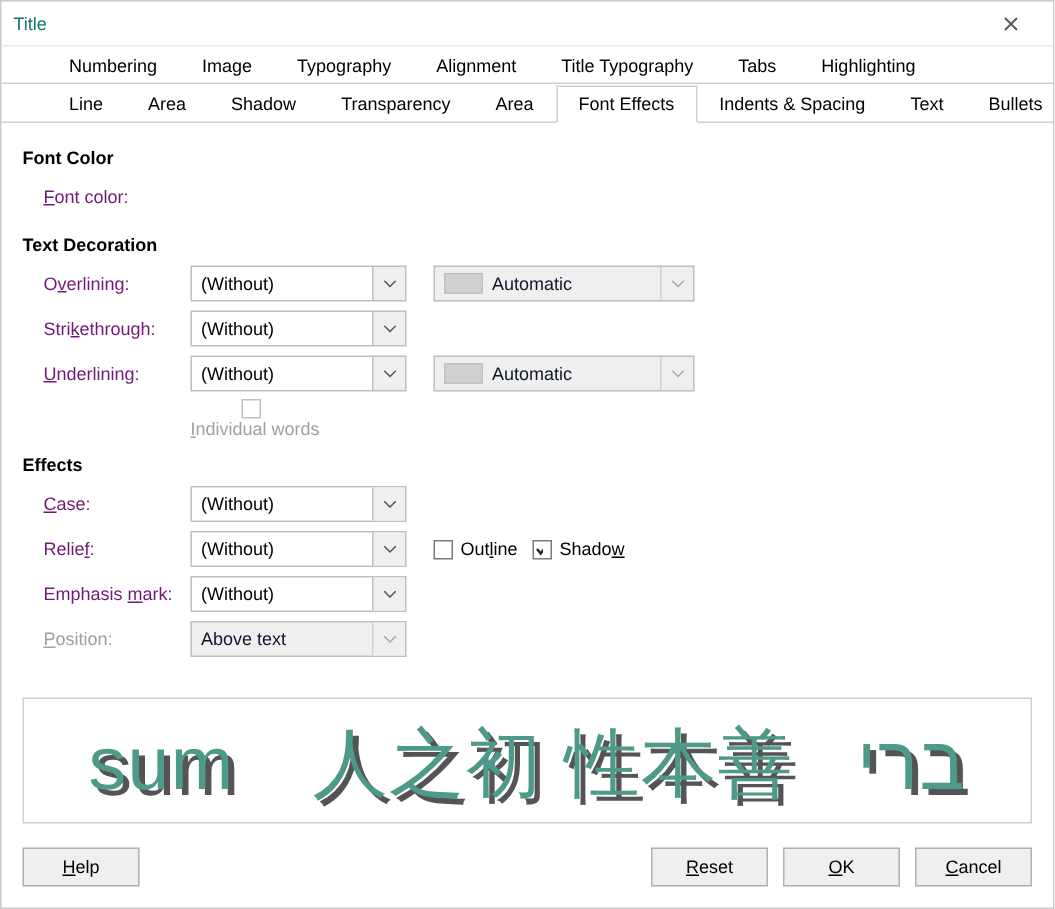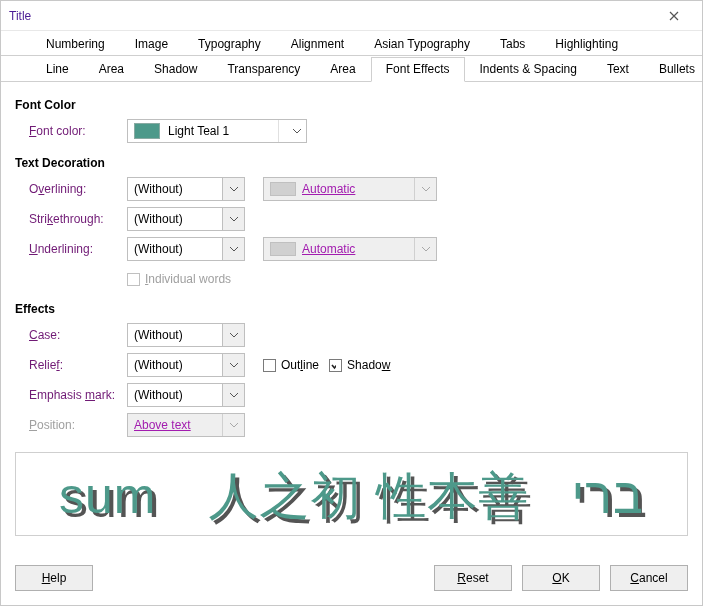--- a/index.html
+++ b/index.html
@@ -17,21 +17,21 @@
     width: 703px; height: 606px;
     border: 1px solid #c8c8c8;
     background: #fff;
     position: relative;
   }
   .titlebar {
     height: 30px;
     border-bottom: 1px solid #e8e8e8;
     display:flex; align-items:center;
     padding: 0 8px;
-    color:#4c1d95;
+    color:#0f766e;
   }
   .titlebar .tlabel { flex:1; font-size:12px; }
   .titlebar .closebtn {
     width: 40px; height:30px;
     display:flex; align-items:center; justify-content:center;
     font-size:14px; color:#555; font-family: sans-serif;
     cursor: default;
   }
   .tabrow {
     display:flex;
@@ -72,39 +72,38 @@
     width: 112px;
     padding-left:14px;
     color:#701a75;
   }
   .labelcol.disabled { color:#a0a0a0; }
   .combo, .combo-dis {
     display:flex; align-items:center;
     height:24px;
     border:1px solid #bfbfbf;
     background:#fff;
-    width:118px;
+    width:144px;
   }
   .combo .ctext, .combo-dis .ctext {
     flex:1;
     padding: 0 6px;
     font-size:12px;
     white-space:nowrap;
     overflow:hidden;
   }
   .combo .caret, .combo-dis .caret {
     width:22px; height:22px;
     border-left:1px solid #bfbfbf;
     background:#efefef;
     display:flex; align-items:center; justify-content:center;
   }
   .combo-dis {
     background:#efefef;
-    color:#a21caf;
-    text-decoration:underline;
+    color:#0f172a;
   }
   .combo-dis .caret {
      border-left:1px solid #d0d0d0;
   }
   .colorcombo {
     display:flex; align-items:center;
     height:24px;
     border:1px solid #bfbfbf;
     background:#fff;
     width:180px;
@@ -139,24 +138,24 @@
     display:flex; align-items:center; justify-content:center;
   }
   .checkbox.checked .box::after {
     content:""; display:block;
     width:9px; height:9px;
     background: none;
   }
   .checkbox.checked .box svg { display:block; }
   .checkbox .box svg { display:none; }
   .checkbox.disabled .box { border-color:#c0c0c0; }
-  .checkbox.disabled { color:#a0a0a0; }
+  .checkbox.disabled { color:#a0a0a0;flex-direction:column; }
 
   .preview {
-    margin: 6px 14px 0 14px;
+    margin: 18px 14px 0 14px;
     border:1px solid #cfcfcf;
     height:84px;
     overflow:hidden;
     position:relative;
     display:flex;
     align-items:center;
     justify-content:center;
   }
   .preview .ptext {
     font-size:50px;
@@ -203,51 +202,41 @@
           <path d="M1 1 L9 9 M9 1 L1 9" stroke="#555" stroke-width="1.2" fill="none"></path>
         </svg>
     </div>
   </div>
 
   <div class="tabrow">
     <div class="tab">Numbering</div>
     <div class="tab">Image</div>
     <div class="tab">Typography</div>
     <div class="tab">Alignment</div>
-    <div class="tab">Asian Typography</div>
+    <div class="tab">Title Typography</div>
     <div class="tab">Tabs</div>
     <div class="tab">Highlighting</div>
   </div>
   <div class="tabrow tabrow2">
     <div class="tab">Line</div>
     <div class="tab">Area</div>
     <div class="tab">Shadow</div>
     <div class="tab">Transparency</div>
     <div class="tab">Area</div>
     <div class="tab active">Font Effects</div>
     <div class="tab">Indents &amp; Spacing</div>
     <div class="tab">Text</div>
     <div class="tab">Bullets</div>
   </div>
 
   <div class="content">
 
     <div class="section-h">Font Color</div>
     <div class="row">
       <div class="labelcol"><span class="ul">F</span>ont color:</div>
-      <div class="colorcombo">
-        <div class="swatch"></div>
-        <div class="ctext">Light Teal 1</div>
-        <div class="split"></div>
-        <div class="caret">
-          <svg width="8" height="5">
-              <path d="M0 0 L4 4 L8 0" fill="none" stroke="#555"></path>
-            </svg>
-        </div>
-      </div>
     </div>
 
     <div class="section-h" style="margin-top:12px">Text Decoration</div>
 
     <div class="row">
       <div class="labelcol">O<span class="ul">v</span>erlining:</div>
       <div class="combo">
         <div class="ctext">(Without)</div>
         <div class="caret">
             <svg width="8" height="5">

